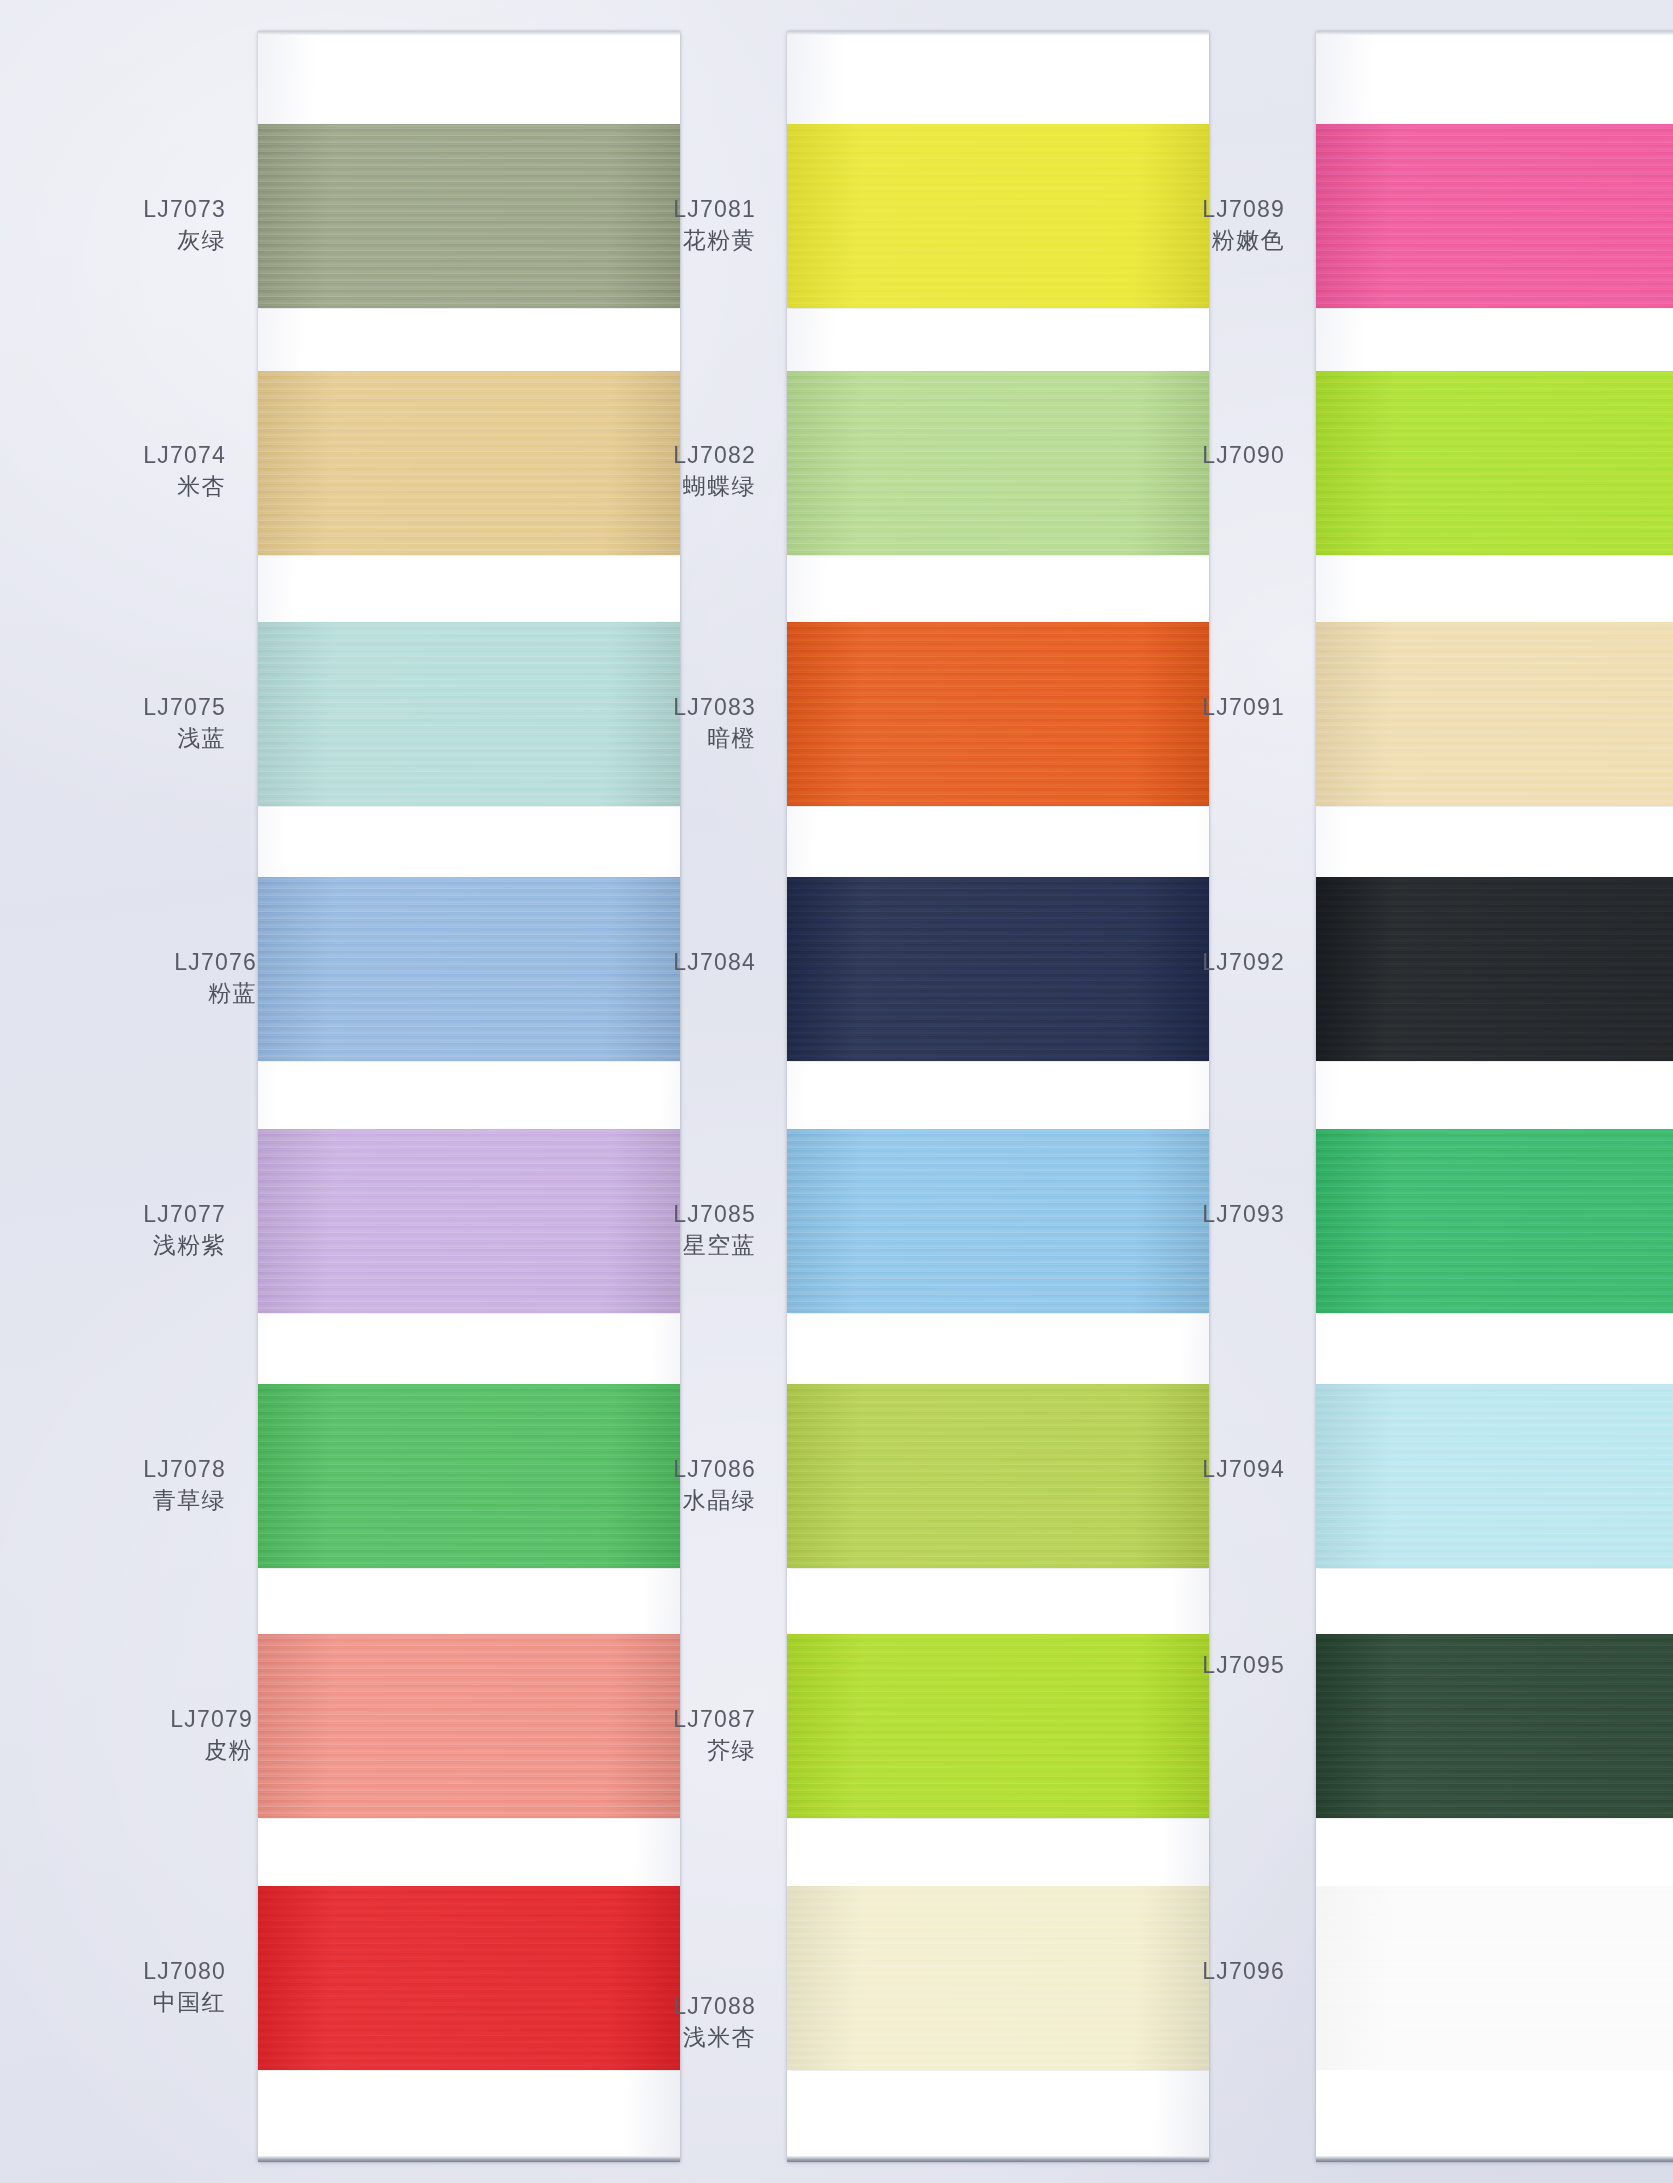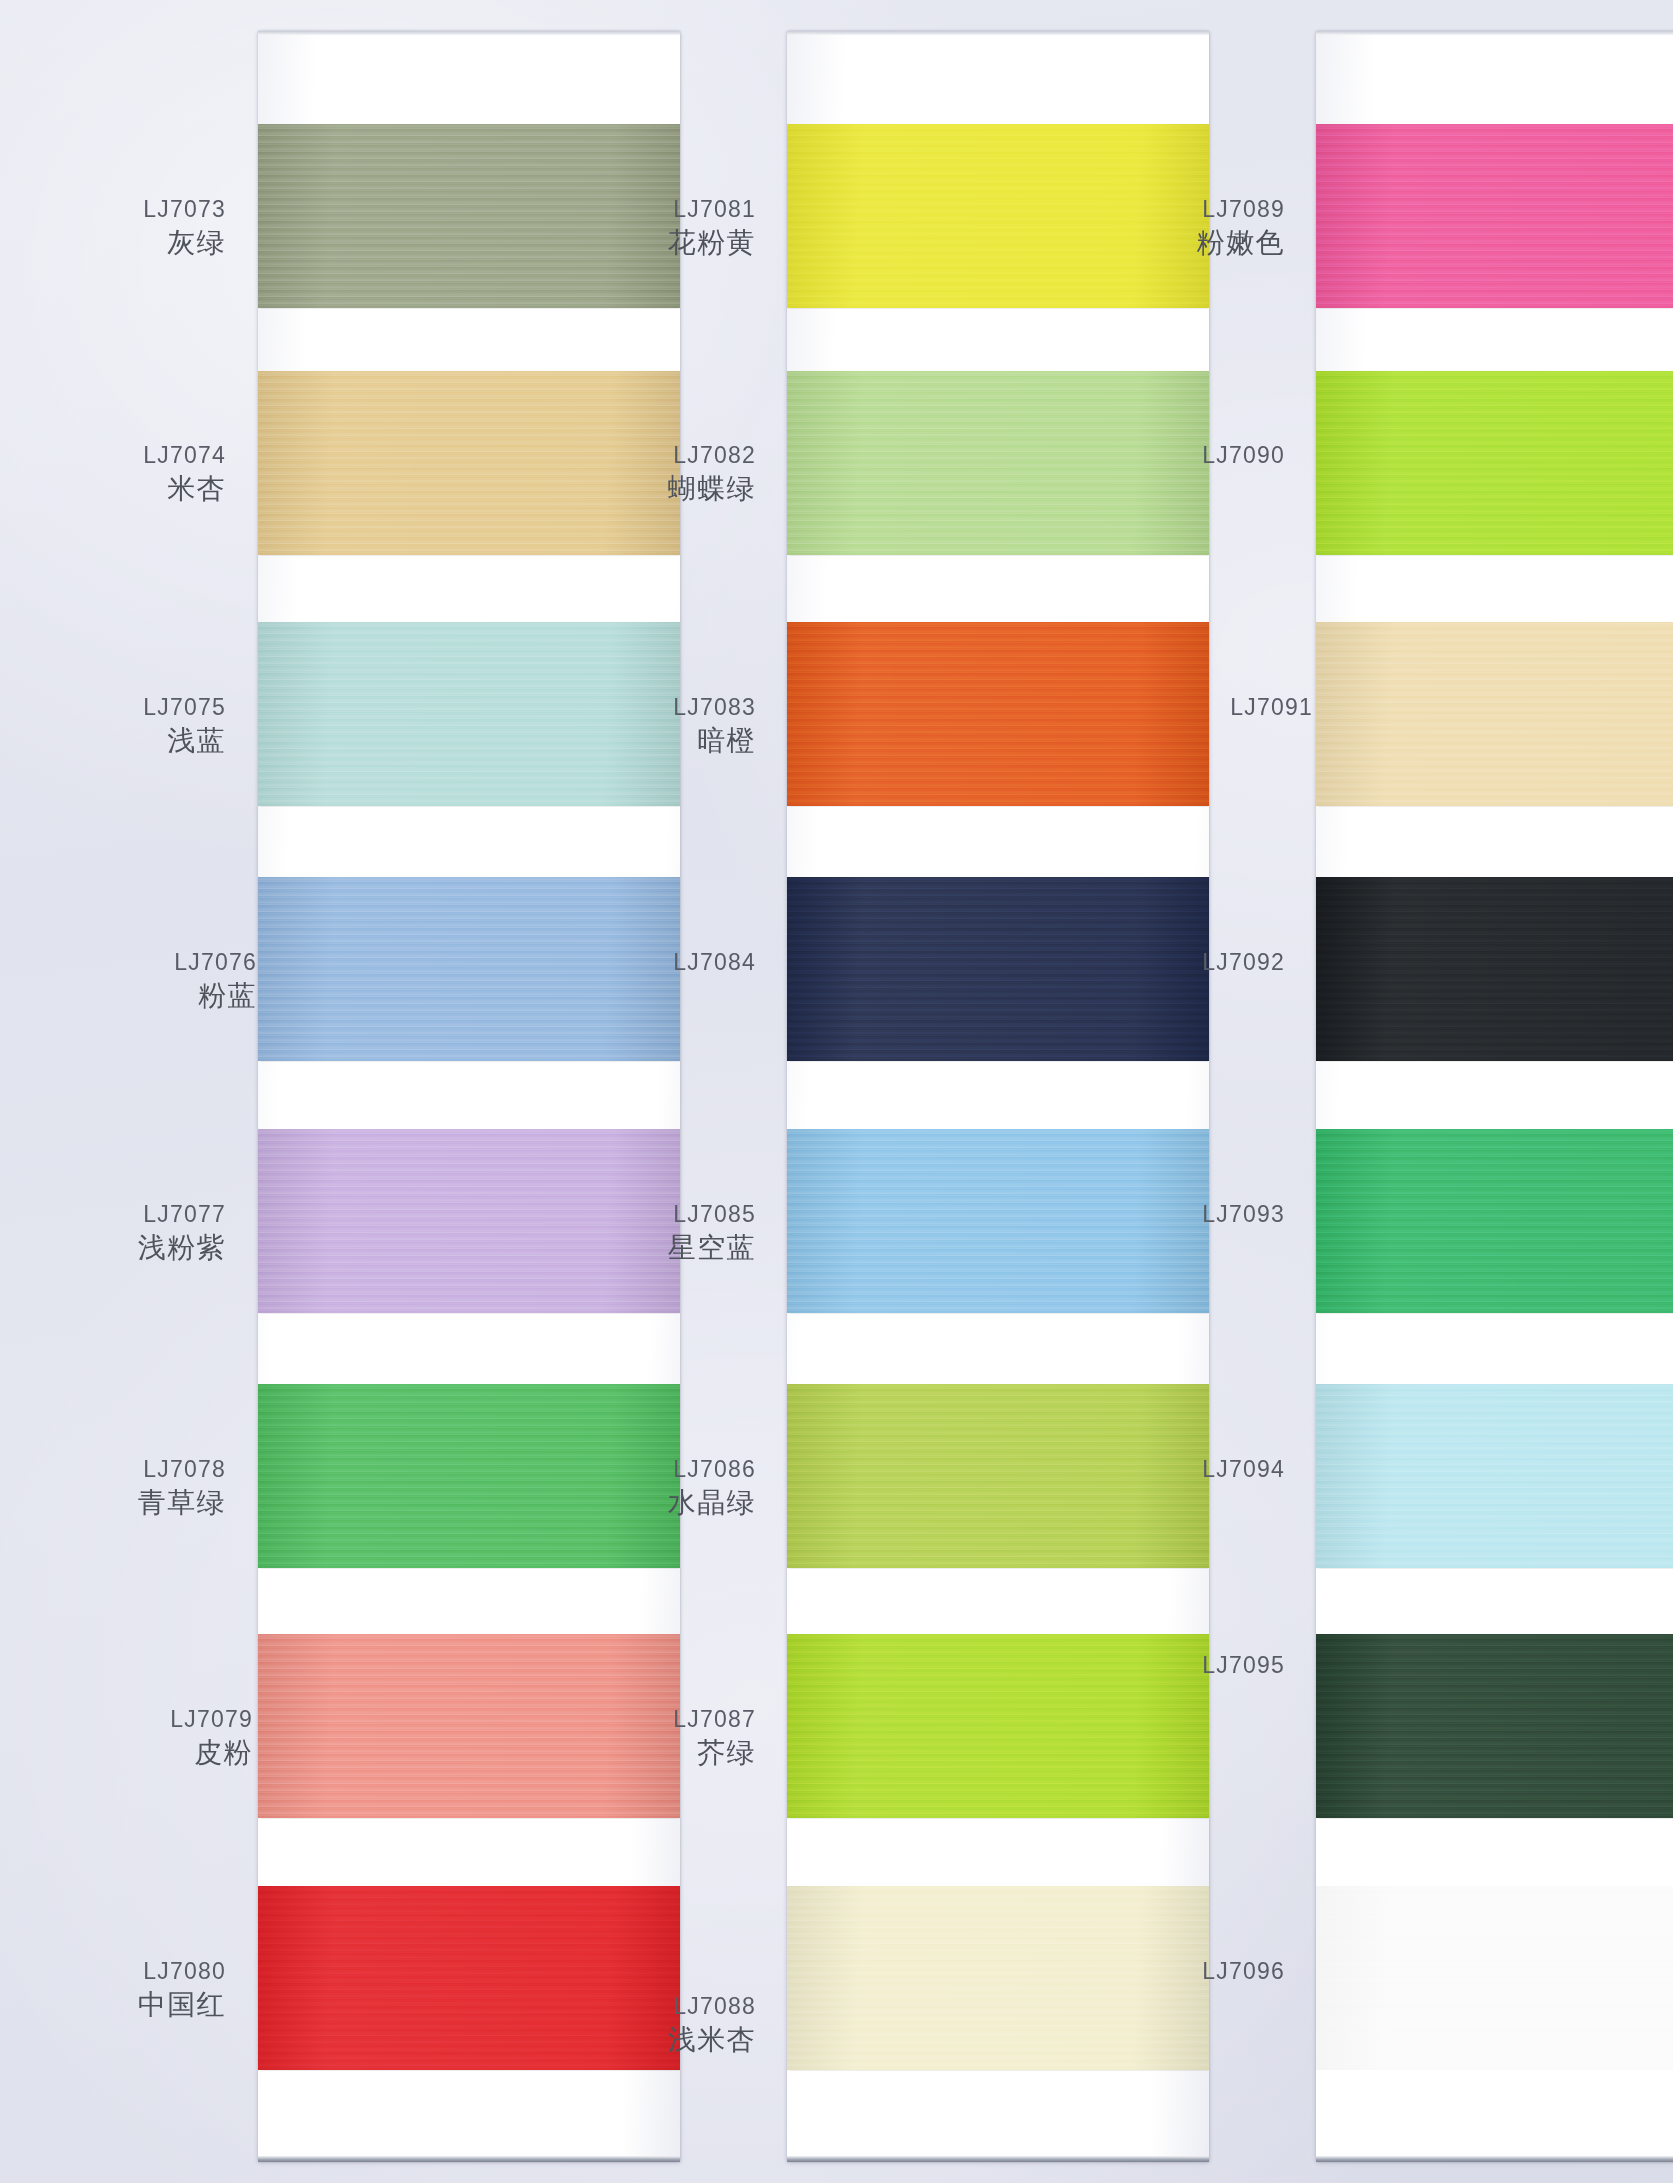--- a/index.html
+++ b/index.html
@@ -80,21 +80,21 @@
   .label .code{
     display:block;
     font-size:23px;
     font-weight:400;
     color:#585c66;
     letter-spacing:1.2px;
     white-space:nowrap;
   }
   .label .cname{
     display:block;
-    font-size:28px;
+    font-size:23px;
     font-weight:400;
     color:#4e525b;
     letter-spacing:1.4px;
     margin-top:3.3px;
     white-space:nowrap;
   }
   .label .cname:empty{display:none;}
 </style>
 </head>
 <body>
@@ -226,21 +226,21 @@
       </div>
     </div>
     <div class="column" style="left: 0px; width: 1674px;">
       <div class="label" style="top: 195px; left: 0px; width: 1285px;">
         <span class="code">LJ7089</span>
         <span class="cname">粉嫩色</span>
       </div>
       <div class="label" style="top: 441px; left: 0px; width: 1285px;">
         <span class="code">LJ7090</span>
       </div>
-      <div class="label" style="top: 693px; left: 0px; width: 1285px; padding-left: 28px;">
+      <div class="label" style="top: 693px; left: 0px; width: 1285px;">
         <span class="code">LJ7091</span>
       </div>
       <div class="label" style="top: 948px; left: 0px; width: 1285px;">
         <span class="code">LJ7092</span>
       </div>
       <div class="label" style="top: 1200px; left: 0px; width: 1285px;">
         <span class="code">LJ7093</span>
       </div>
       <div class="label" style="top: 1455px; left: 0px; width: 1285px;">
         <span class="code">LJ7094</span>

